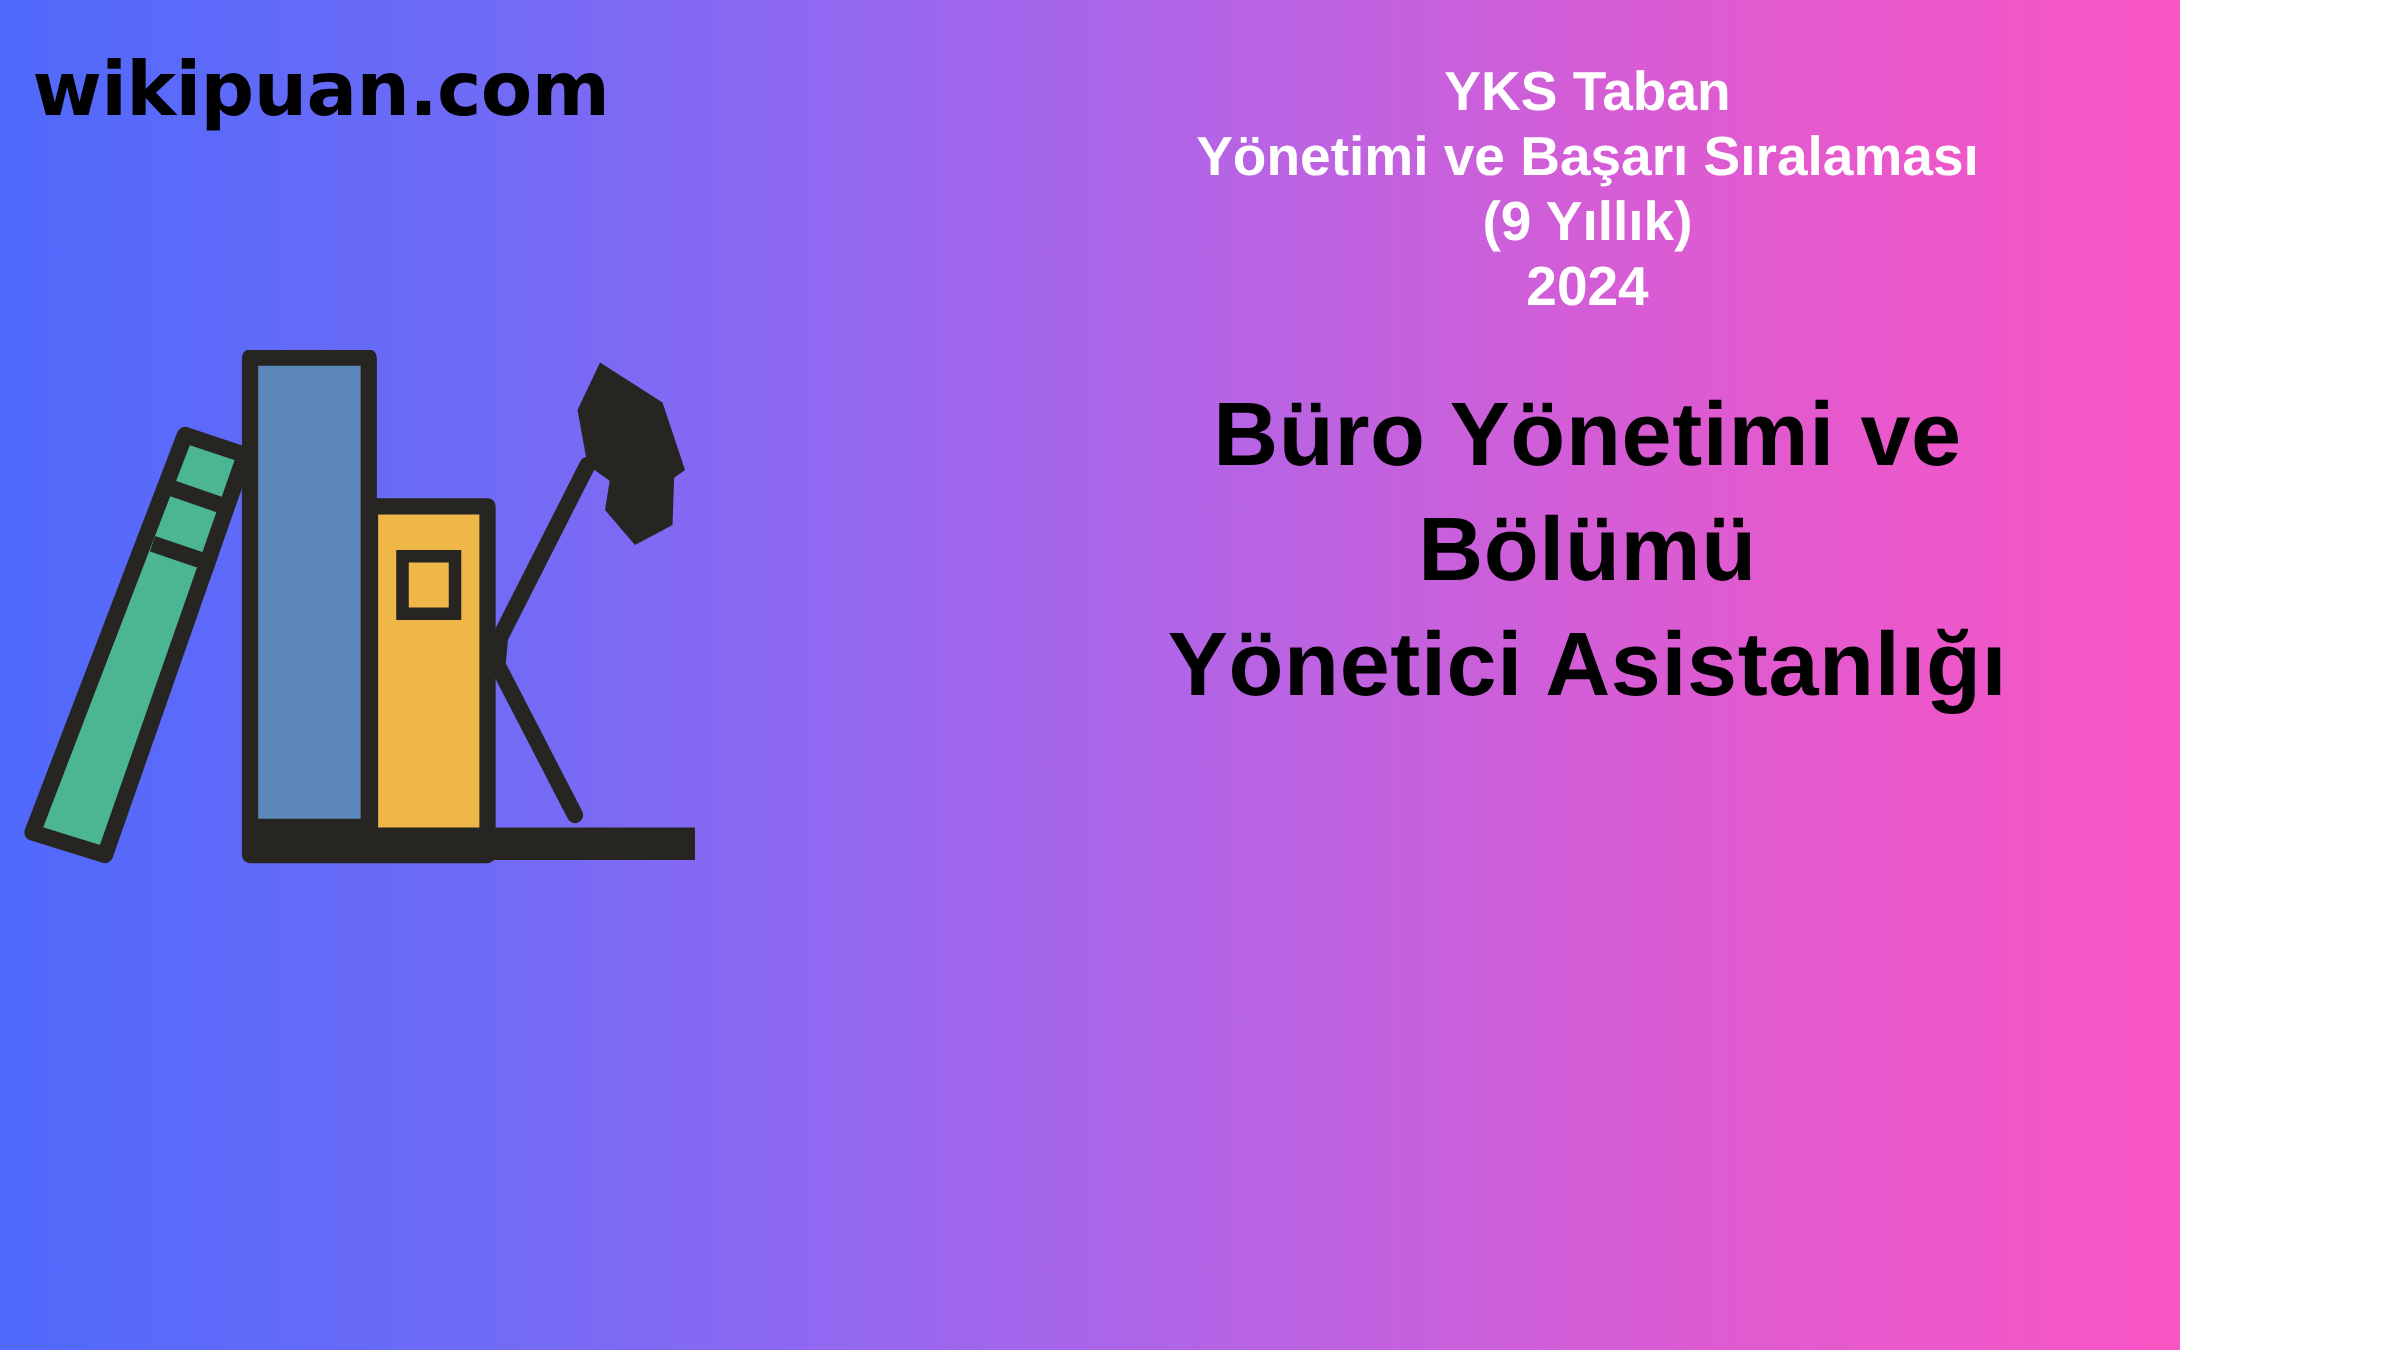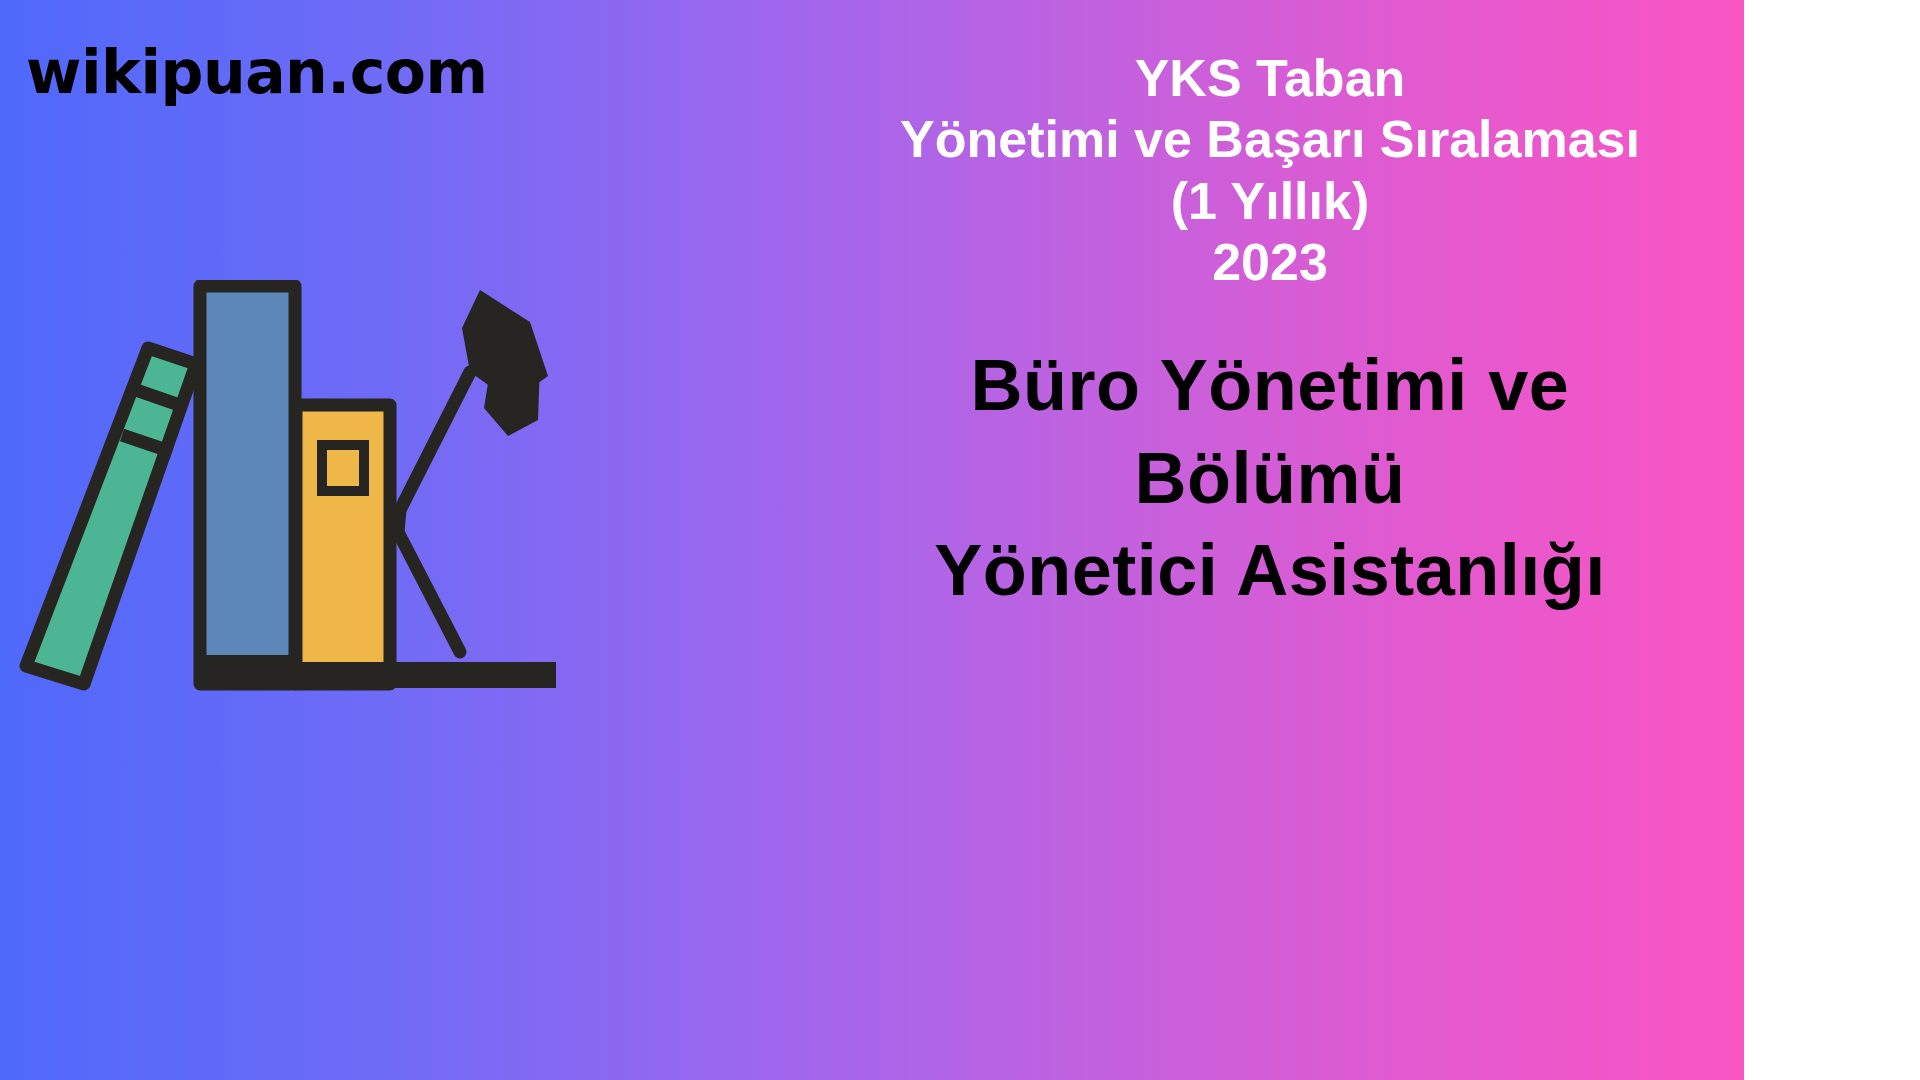--- a/index.html
+++ b/index.html
@@ -61,21 +61,21 @@
     align-items: center;
     justify-content: flex-start;
     padding-top: 48px;
     box-sizing: border-box;
   }
 
   #subtitle-block {
     color: #ffffff;
     font-family: "Liberation Sans", sans-serif;
     font-weight: bold;
-    font-size: 52px;
+    font-size: 44px;
     line-height: 1.18;
     text-align: center;
     width: 1180px;
     margin: 0;
   }
   #subtitle-block .sub-line {
     display: block;
     white-space: nowrap;
   }
 
@@ -131,22 +131,22 @@
         <rect x="196" y="382" width="360" height="26" fill="#262522"></rect>
       </g>
     </svg>
   </div>
 
   <div id="text-column">
 
     <div id="subtitle-block">
       <span class="sub-line">YKS Taban</span>
       <span class="sub-line">Yönetimi ve Başarı Sıralaması</span>
-      <span class="sub-line">(1 Yıllık)</span>
-      <span class="sub-line">2023</span>
+      <span class="sub-line">(9 Yıllık)</span>
+      <span class="sub-line">2024</span>
     </div>
 
     <div id="main-title">
       <span class="title-line">Büro Yönetimi ve</span>
       <span class="title-line">Bölümü</span>
       <span class="title-line">Yönetici Asistanlığı</span>
     </div>
 
   </div>
 

